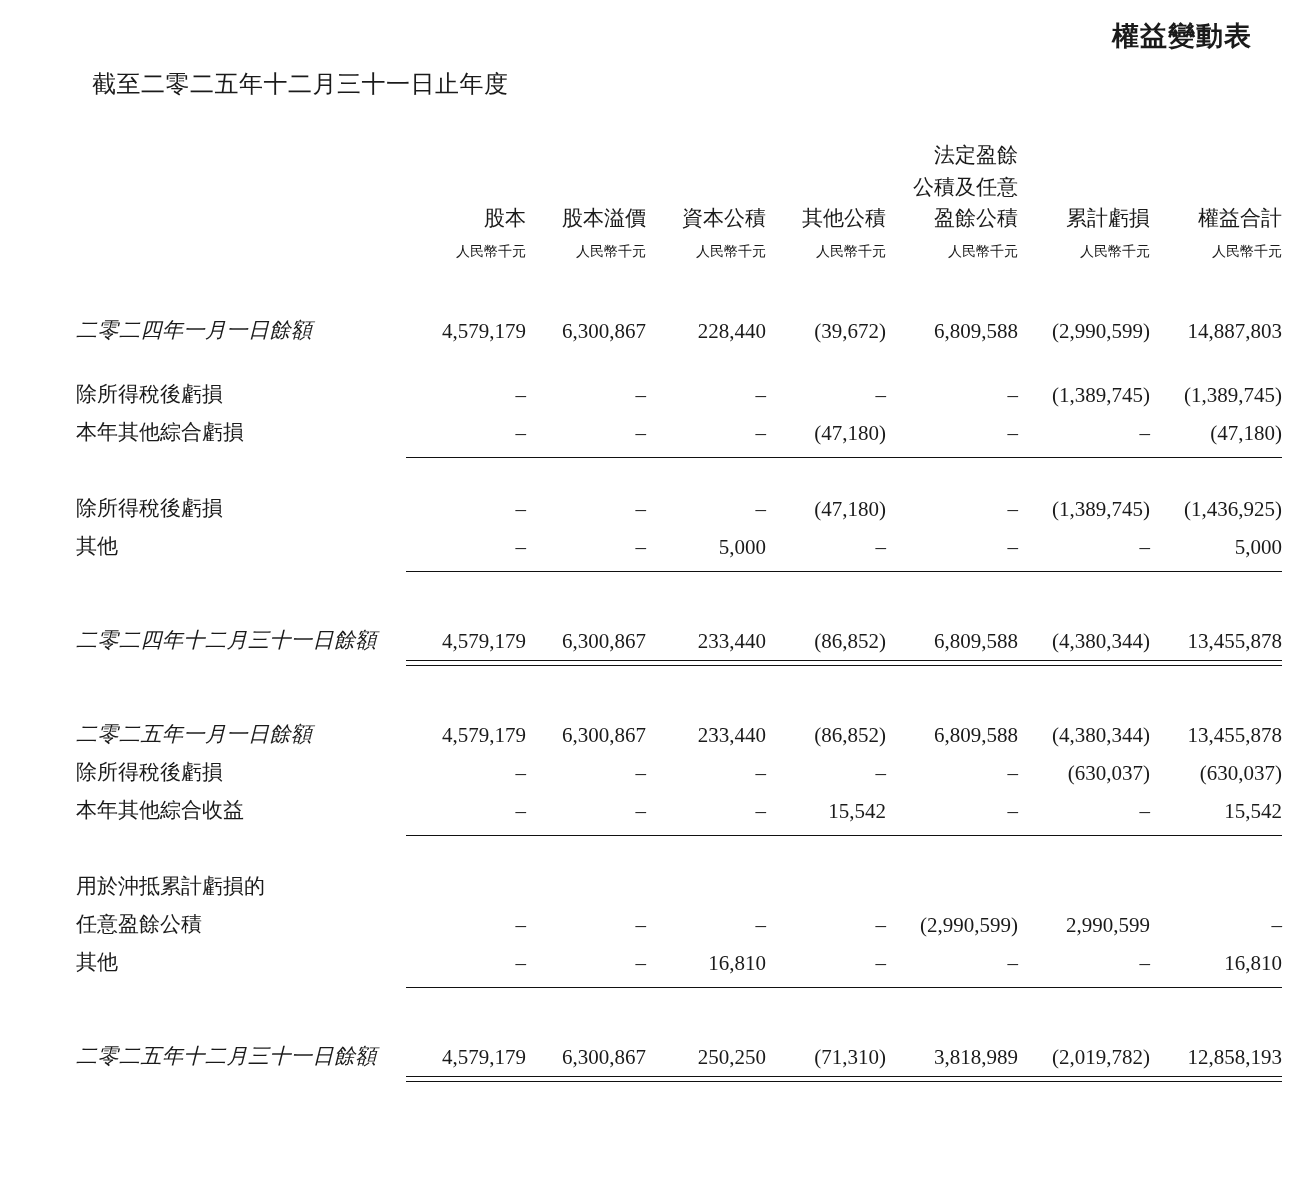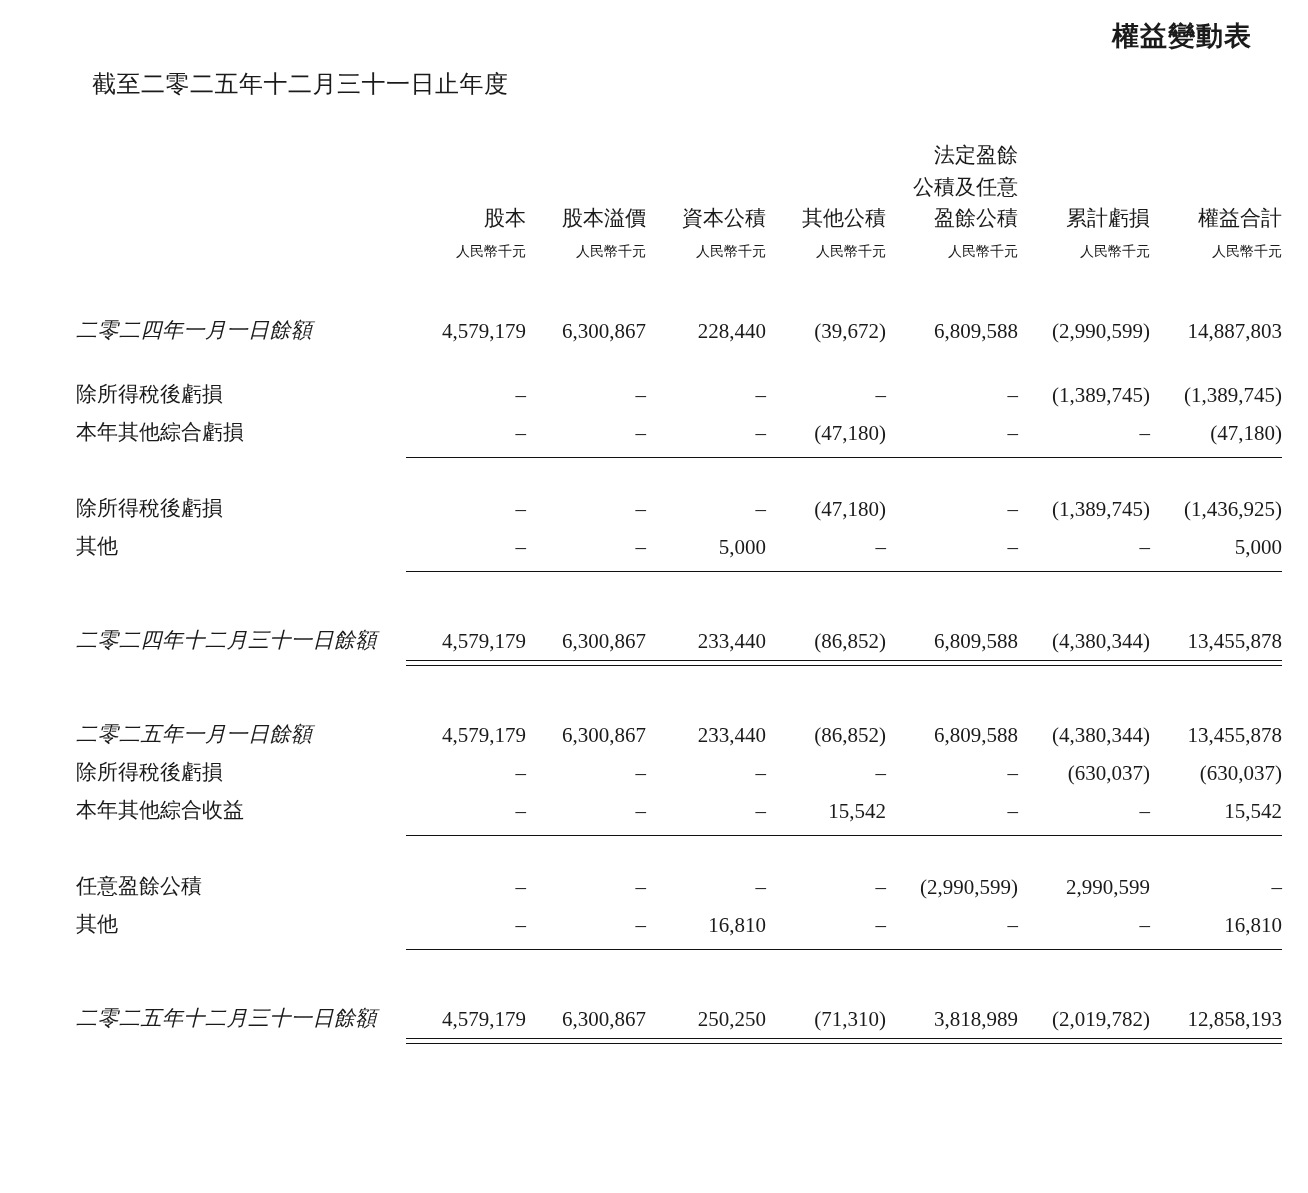--- a/index.html
+++ b/index.html
@@ -379,20 +379,30 @@
         <td class="num">
             <span class="line"></span>
           </td>
       </tr>
 
       <tr class="spacer">
           <td colspan="8"></td>
         </tr>
 
 
+      <tr class="row tight">
+        <td class="label">用於沖抵累計虧損的</td>
+        <td class="num"></td>
+        <td class="num"></td>
+        <td class="num"></td>
+        <td class="num"></td>
+        <td class="num"></td>
+        <td class="num"></td>
+        <td class="num"></td>
+      </tr>
 
       <tr class="row tight">
         <td class="label indent-1">任意盈餘公積</td>
         <td class="num">–</td>
         <td class="num">–</td>
         <td class="num">–</td>
         <td class="num">–</td>
         <td class="num">(2,990,599)</td>
         <td class="num">2,990,599</td>
         <td class="num">–</td>

